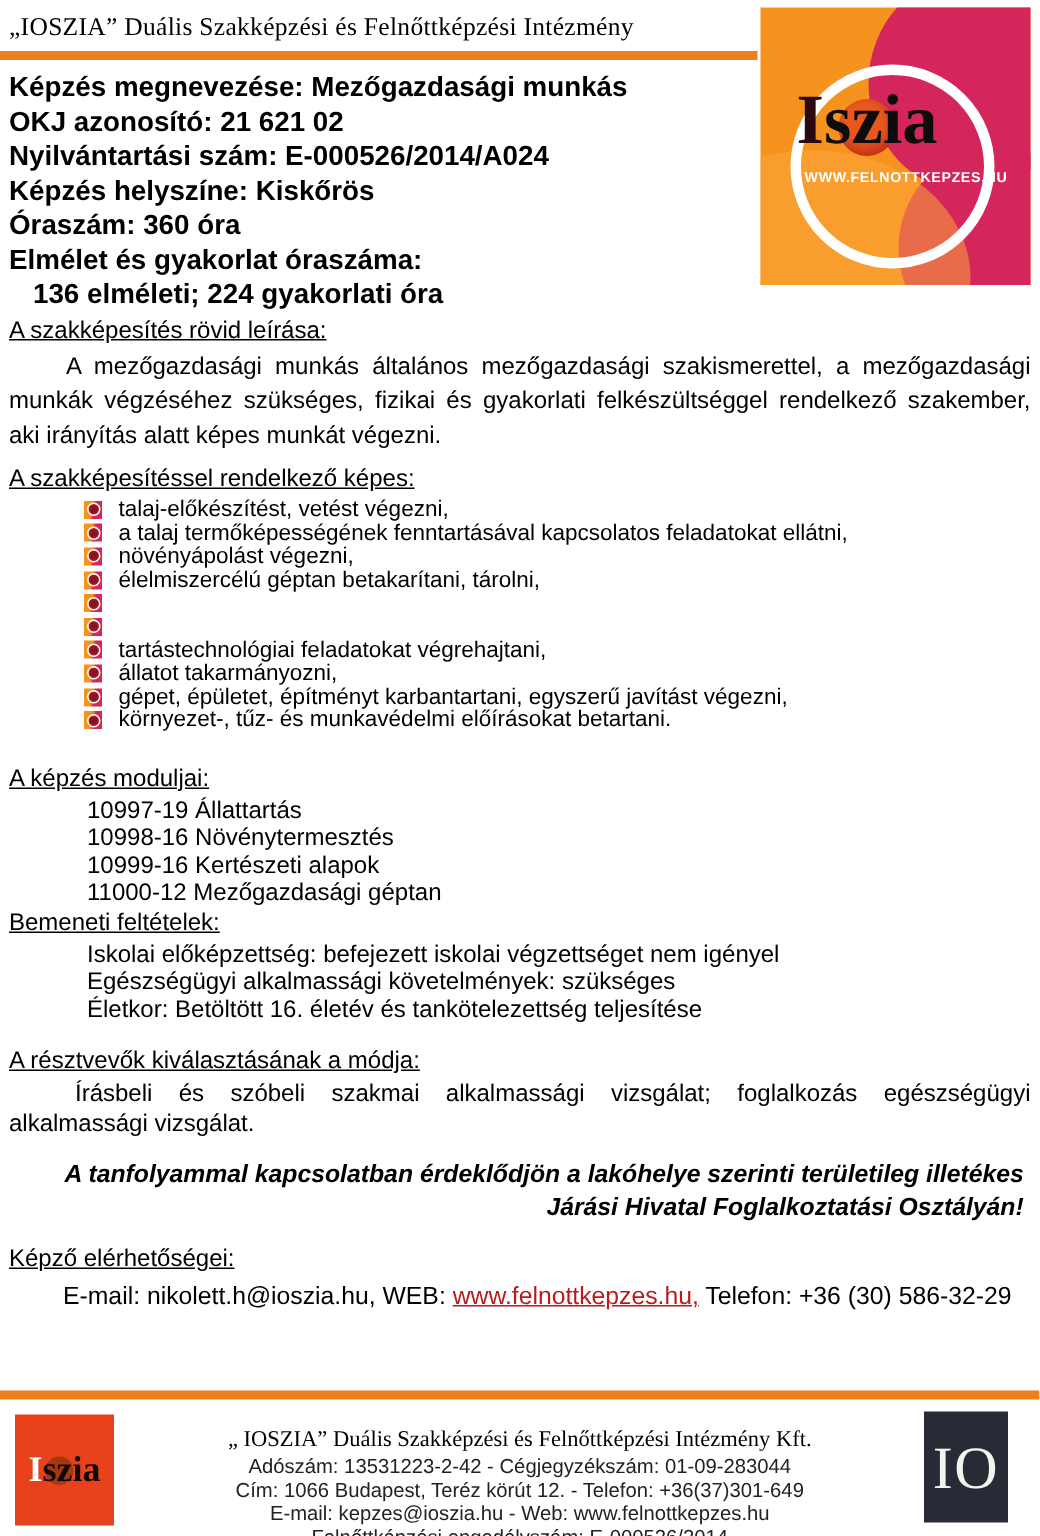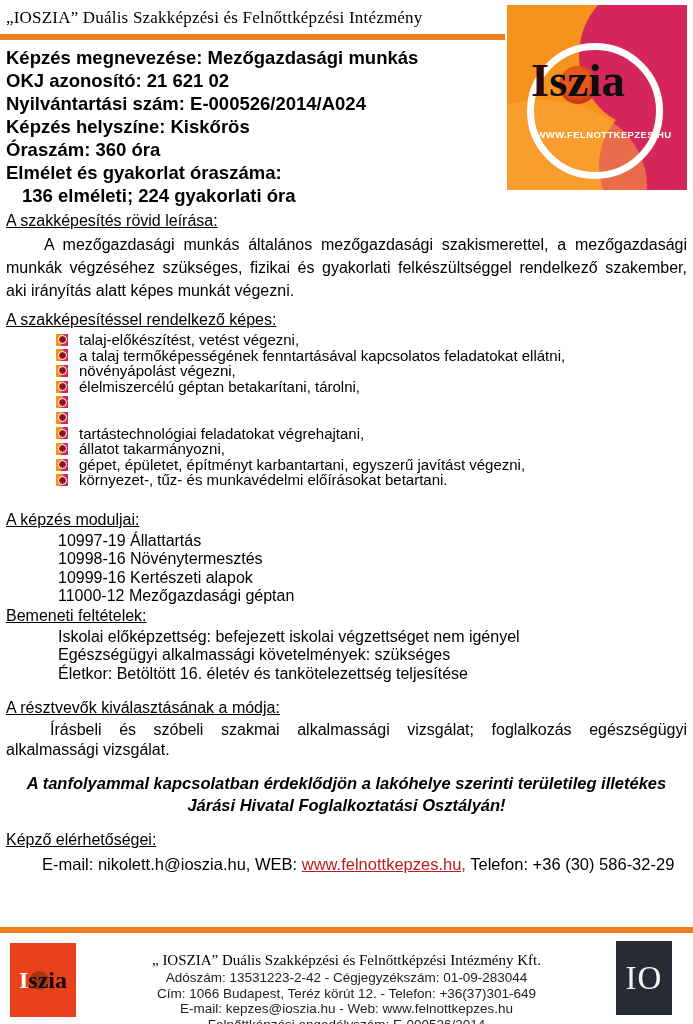--- a/index.html
+++ b/index.html
@@ -32,21 +32,21 @@
   .lm-ring{position:absolute;left:20px;top:38px;width:122px;height:122px;border:7px solid #fff;border-radius:50%;}
   .lm-text{
     position:absolute;left:24px;top:50px;z-index:2;
     font-family:"Liberation Serif","DejaVu Serif",serif;font-weight:bold;font-size:47px;line-height:50px;
   }
   .lm-disc{position:absolute;left:28px;top:11px;width:38px;height:38px;border-radius:50%;
     background:radial-gradient(circle at 45% 40%, #e8571c 0 40%, #a81616 100%);z-index:-1;}
   .lm-i{color:#2a0a10;}
   .lm-szia{color:#0c0c0c;}
   .lm-url{
-    position:absolute;left:22px;top:124px;width:150px;z-index:3;text-align:center;
+    position:absolute;left:22px;top:108px;width:150px;z-index:3;text-align:center;
     color:#fff;font-size:9.5px;font-weight:bold;letter-spacing:.4px;white-space:nowrap;
   }
 
   
   .content{padding:0 6px;}
   .sec-heading{
     font-size:16px;text-decoration:underline;margin:0;line-height:20px;
   }
   .h-desc{margin-top:4px;}
   .p-desc{
@@ -62,21 +62,21 @@
   .bullet-icon::after{
     content:"";position:absolute;left:1.5px;top:1.5px;width:7px;height:7px;border-radius:50%;
     border:1px solid #fff;background:radial-gradient(circle,#8c1020 0 40%,#c93a2a 100%);
   }
   .h-mod{margin-top:22px;}
   .plain-list{list-style:none;margin:2px 0 0 0;padding:0 0 0 52px;font-size:16px;line-height:18.5px;}
   .h-req{margin-top:0;}
   .h-sel{margin-top:15px;}
   .p-sel{margin:2px 0 0 0;font-size:16px;line-height:20px;text-align:justify;text-indent:44px;}
   .notice{
-    margin:12px auto 0 auto;width:672px;text-align:center;
+    margin:12px auto 0 auto;width:672px;text-align:right;
     font-weight:bold;font-style:italic;font-size:16.5px;line-height:22px;
   }
   .h-contact{margin-top:14px;}
   .contact-line{margin:3px 0 0 0;padding-left:36px;font-size:16.5px;line-height:22px;}
   .contact-link{text-decoration:underline;color:#b91c1c;cursor:pointer;}
 
   
   .footer-rule{position:absolute;left:0;top:927px;width:693px;height:6px;background:#ee7f1d;}
   .logo-fl{
     position:absolute;left:10px;top:943px;width:66px;height:74px;background:#e8421c;
@@ -90,21 +90,21 @@
     position:absolute;left:110px;top:952px;width:473px;text-align:center;
   }
   .fc-line1{
     font-family:"Liberation Serif","DejaVu Serif",serif;font-size:15px;line-height:17px;margin-bottom:1px;
   }
   .fc-line{font-size:13.5px;line-height:15.5px;color:#222;}
   .logo-fr{
     position:absolute;right:21px;top:941px;width:56px;height:74px;background:#272b36;
     display:flex;align-items:center;justify-content:center;
   }
-  .fr-text{font-family:"Liberation Serif","DejaVu Serif",serif;font-size:33px;color:#f4f4ef;letter-spacing:1px;}
+  .fr-text{font-family:"Liberation Serif","DejaVu Serif",serif;font-size:40px;color:#f4f4ef;letter-spacing:1px;}
 </style>
 </head>
 <body>
 
 <div class="page">
 
   <div class="top">
     <h1 class="doc-title">„IOSZIA” Duális Szakképzési és Felnőttképzési Intézmény</h1>
     <div class="title-rule"></div>
     <div class="info-block">

